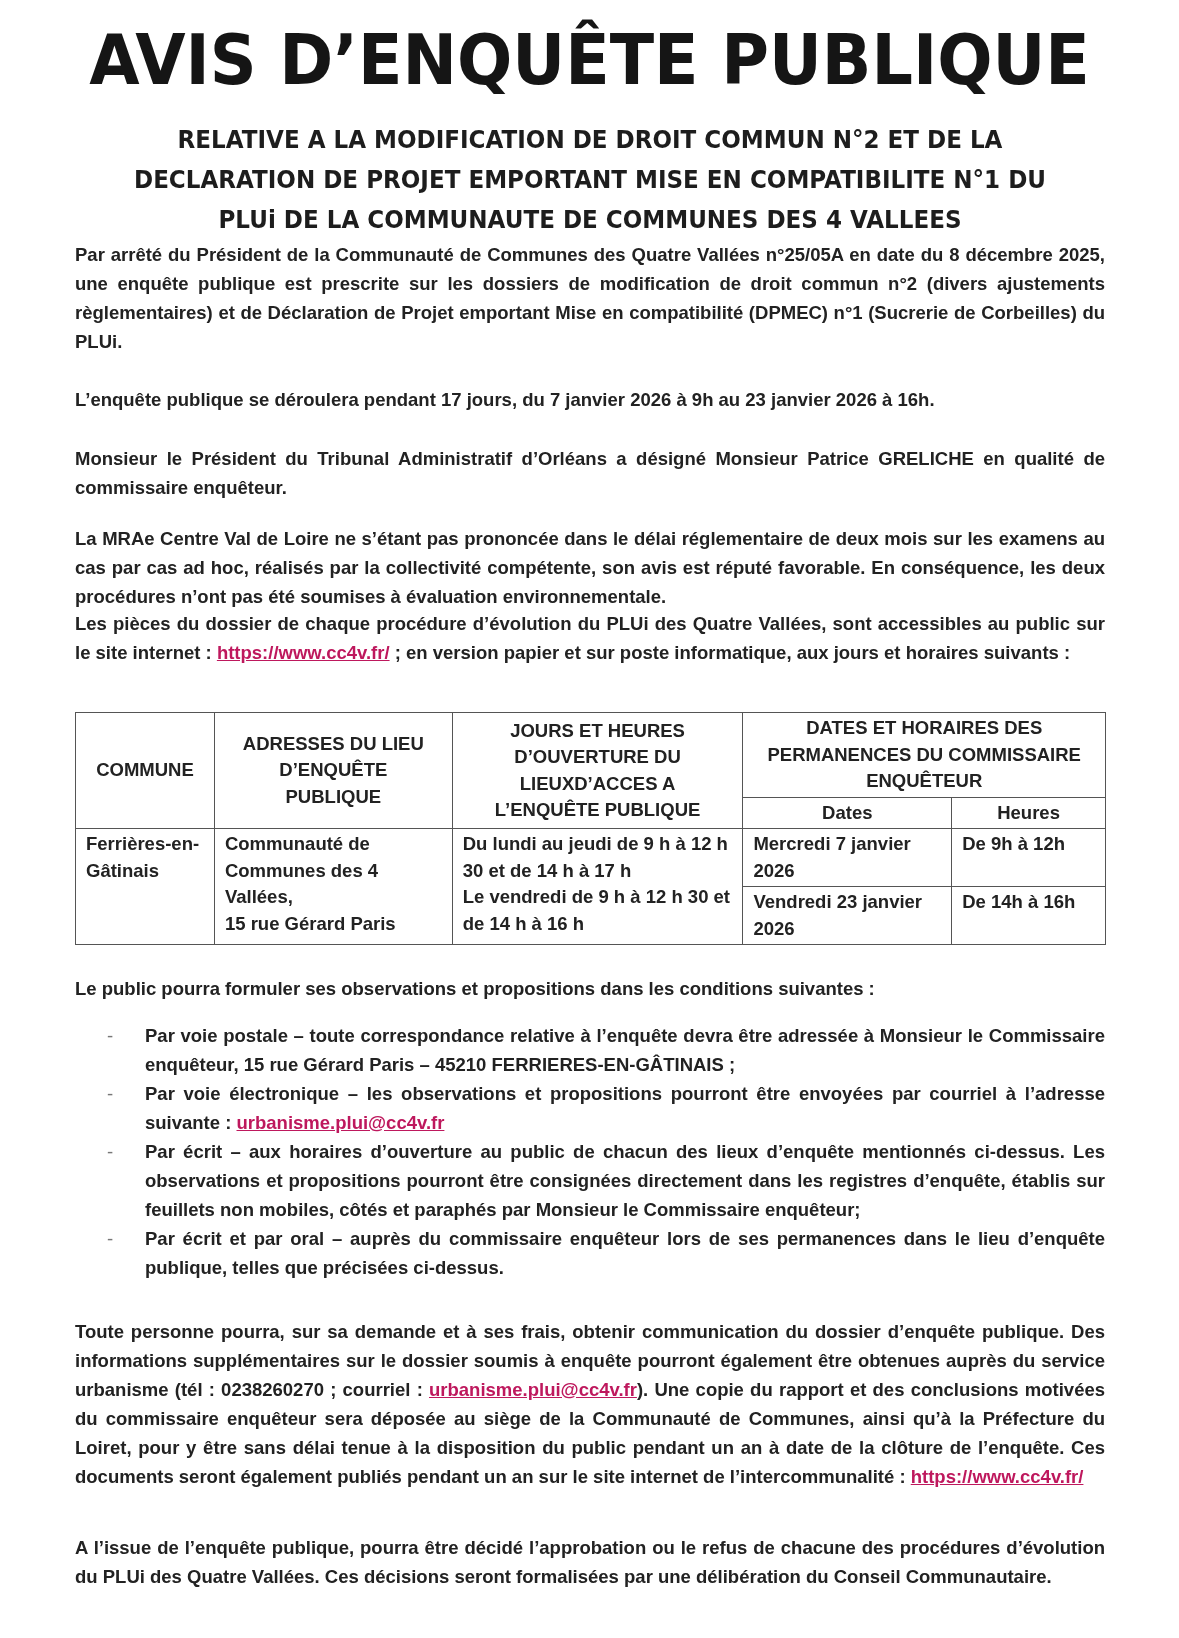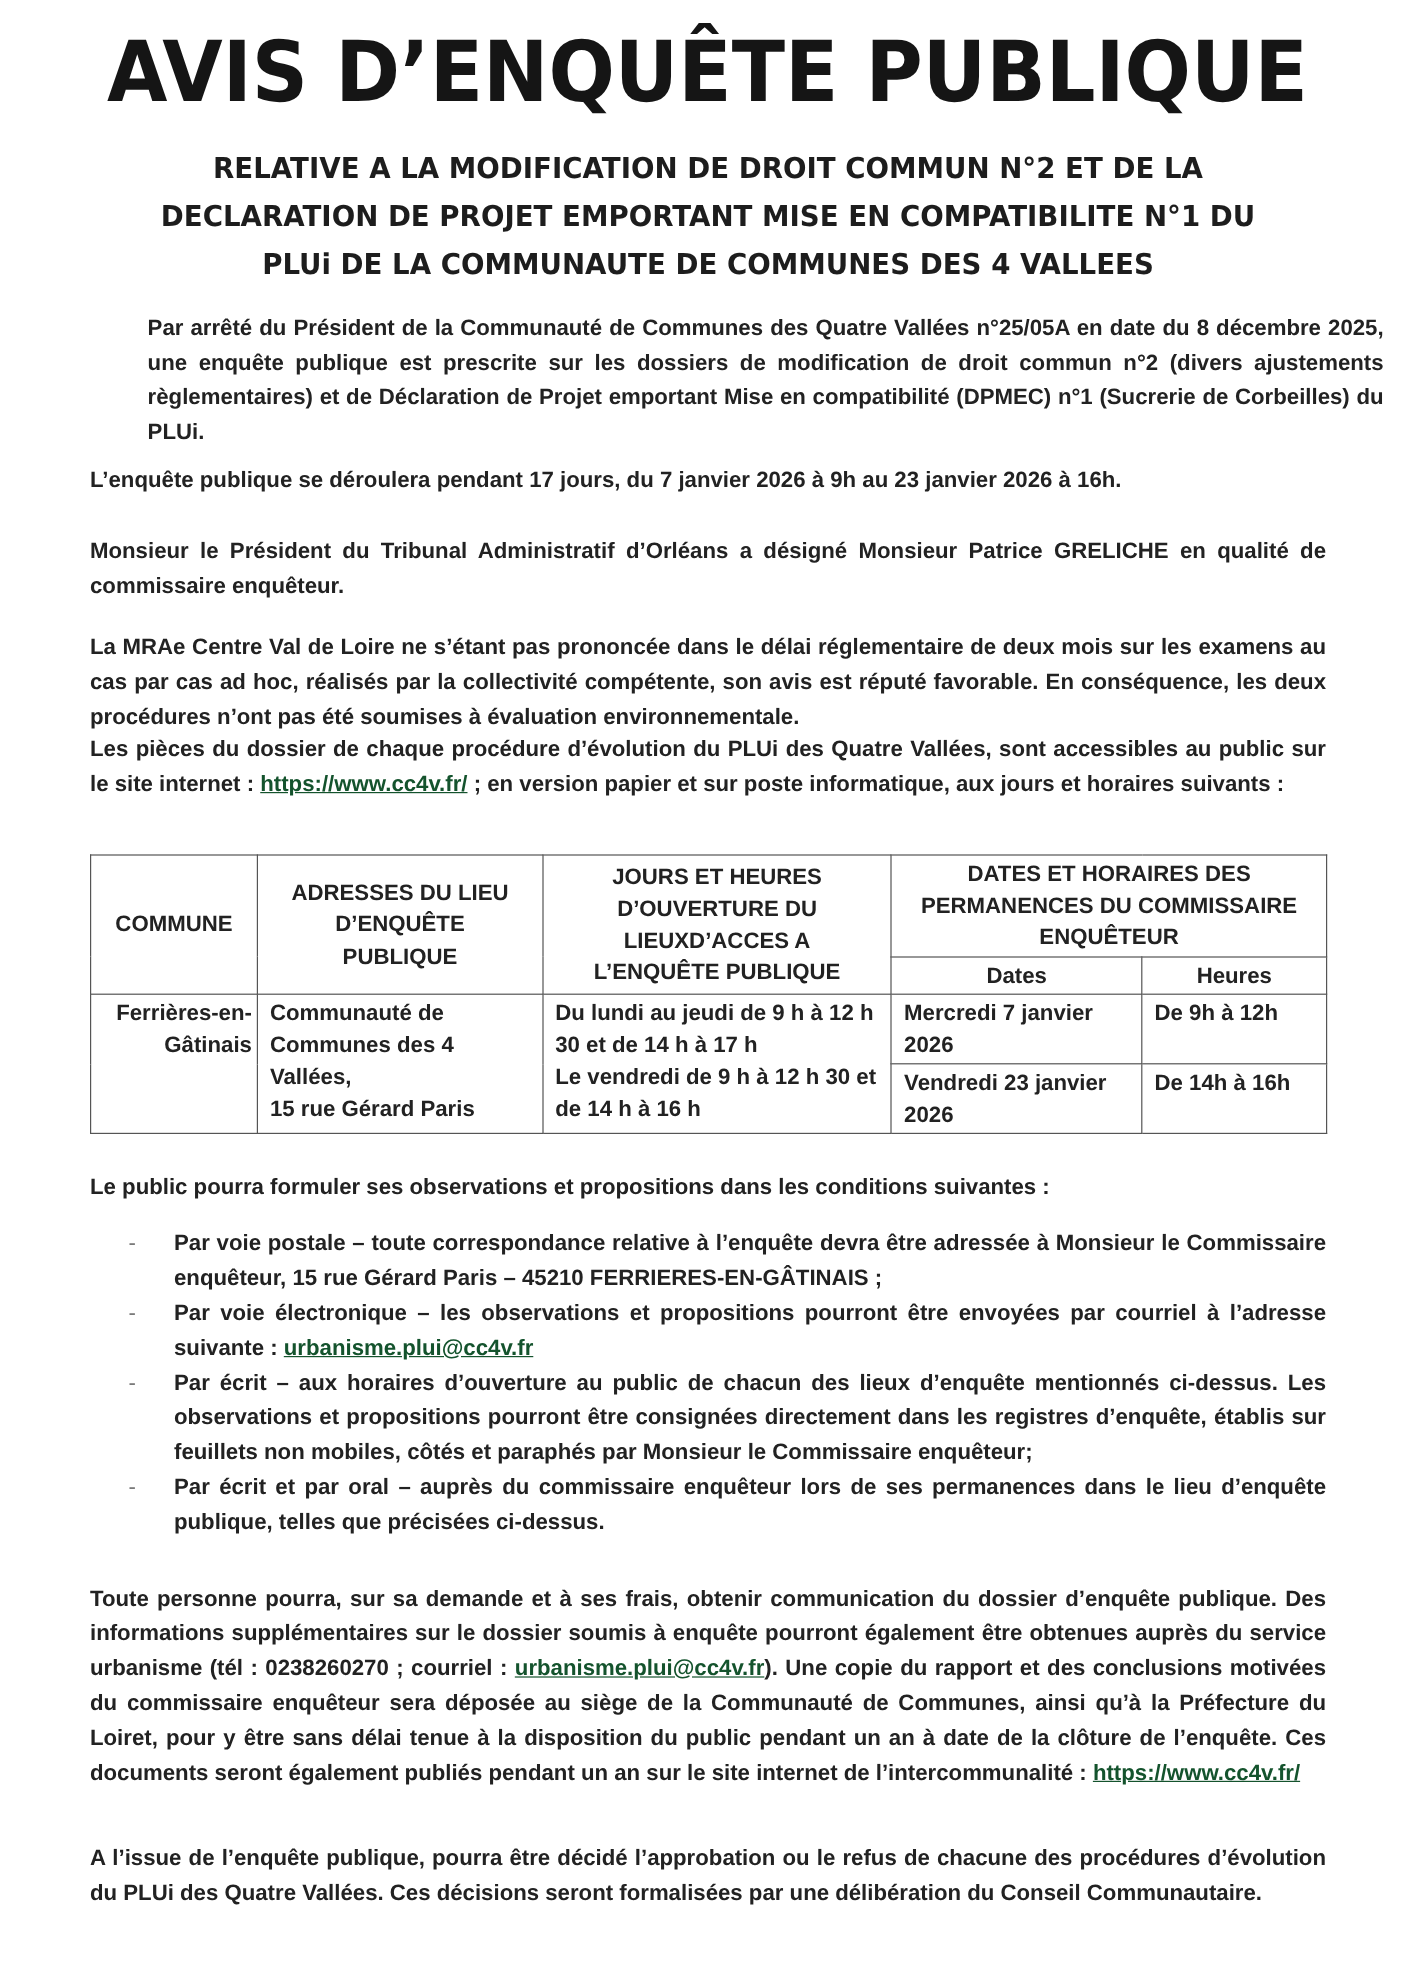--- a/index.html
+++ b/index.html
@@ -24,21 +24,21 @@
       font-family: "DejaVu Sans", sans-serif;
       font-weight: bold; font-size: 24px; line-height: 40px;
       color: #1d1d1d;
       transform: scaleX(0.96);
     }
     .body-block {
       position: absolute; left: 75px; width: 1030px;
       font-weight: bold; font-size: 18.5px; line-height: 29px;
       text-align: justify; color: #222;
     }
-    .link { text-decoration: underline; color: #14532d; }
+    .link { text-decoration: underline; color: #be185d; }
     table.sched {
       position: absolute; left: 75px; top: 712px; width: 1031px;
       border-collapse: collapse;
       font-weight: bold; font-size: 18.5px; line-height: 26.5px; color: #222;
     }
     table.sched td, table.sched th {
       border: 1.5px solid #555;
       padding: 2px 10px;
       vertical-align: top;
     }
@@ -56,21 +56,21 @@
 <div class="page">
 
   <div class="main-title">AVIS D’ENQUÊTE PUBLIQUE</div>
 
   <div class="subtitle">
     <div>RELATIVE A LA MODIFICATION DE DROIT COMMUN N°2 ET DE LA</div>
     <div>DECLARATION DE PROJET EMPORTANT MISE EN COMPATIBILITE N°1 DU</div>
     <div>PLUi DE LA COMMUNAUTE DE COMMUNES DES 4 VALLEES</div>
   </div>
 
-  <div class="body-block" style="top:258px;margin-left:48px;">Par arrêté du Président de la Communauté de Communes des Quatre Vallées n°25/05A en date du 8 décembre 2025, une enquête publique est prescrite sur les dossiers de modification de droit commun n°2 (divers ajustements règlementaires) et de Déclaration de Projet emportant Mise en compatibilité (DPMEC) n°1 (Sucrerie de Corbeilles) du PLUi.</div>
+  <div class="body-block" style="top:240px;">Par arrêté du Président de la Communauté de Communes des Quatre Vallées n°25/05A en date du 8 décembre 2025, une enquête publique est prescrite sur les dossiers de modification de droit commun n°2 (divers ajustements règlementaires) et de Déclaration de Projet emportant Mise en compatibilité (DPMEC) n°1 (Sucrerie de Corbeilles) du PLUi.</div>
   <div class="body-block" style="top:385px;">L’enquête publique se déroulera pendant 17 jours, du 7 janvier 2026 à 9h au 23 janvier 2026 à 16h.</div>
   <div class="body-block" style="top:433px;margin-top:11px;">Monsieur le Président du Tribunal Administratif d’Orléans a désigné Monsieur Patrice GRELICHE en qualité de commissaire enquêteur.</div>
   <div class="body-block" style="top:506px;margin-top:18px;">La MRAe Centre Val de Loire ne s’étant pas prononcée dans le délai réglementaire de deux mois sur les examens au cas par cas ad hoc, réalisés par la collectivité compétente, son avis est réputé favorable. En conséquence, les deux procédures n’ont pas été soumises à évaluation environnementale.</div>
   <div class="body-block" style="top:609px;"><span>Les pièces du dossier de chaque procédure d’évolution du PLUi des Quatre Vallées, sont accessibles au public sur le site internet : </span><span class="link">https://www.cc4v.fr/</span><span> ; en version papier et sur poste informatique, aux jours et horaires suivants :</span></div>
 
   <table class="sched">
     <colgroup>
       <col style="width:139px">
         <col style="width:238px">
         <col style="width:291px">
@@ -82,21 +82,21 @@
       <th rowspan="2">COMMUNE</th>
       <th rowspan="2" style="padding:15px 20px;">ADRESSES DU LIEU D’ENQUÊTE PUBLIQUE</th>
       <th rowspan="2" style="padding:4px 20px;">JOURS ET HEURES D’OUVERTURE DU LIEUXD’ACCES A L’ENQUÊTE PUBLIQUE</th>
       <th colspan="2">DATES ET HORAIRES DES PERMANENCES DU COMMISSAIRE ENQUÊTEUR</th>
     </tr>
     <tr>
       <th>Dates</th>
       <th>Heures</th>
     </tr>
     <tr>
-      <td rowspan="2" style="padding-right:4px;text-align:right;">Ferrières-en-Gâtinais</td>
+      <td rowspan="2" style="padding-right:4px;">Ferrières-en-Gâtinais</td>
       <td rowspan="2">
         <div>Communauté de Communes des 4 Vallées,</div>
         <div>15 rue Gérard Paris</div>
       </td>
       <td rowspan="2">
         <div>Du lundi au jeudi de 9 h à 12 h 30 et de 14 h à 17 h</div>
         <div>Le vendredi de 9 h à 12 h 30 et de 14 h à 16 h</div>
       </td>
       <td>Mercredi 7 janvier 2026</td>
       <td>De 9h à 12h</td>

